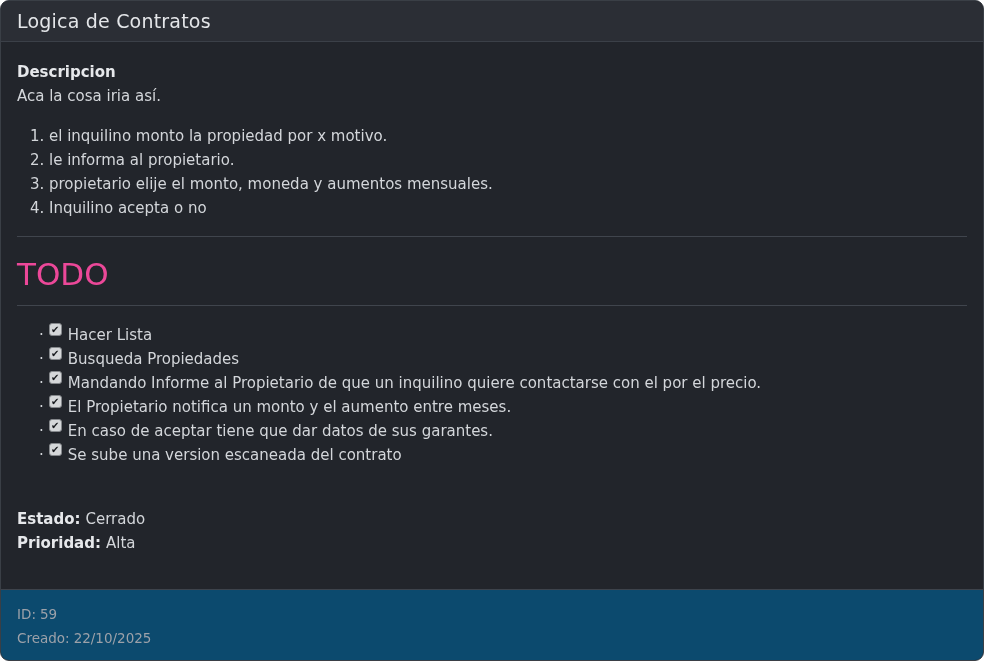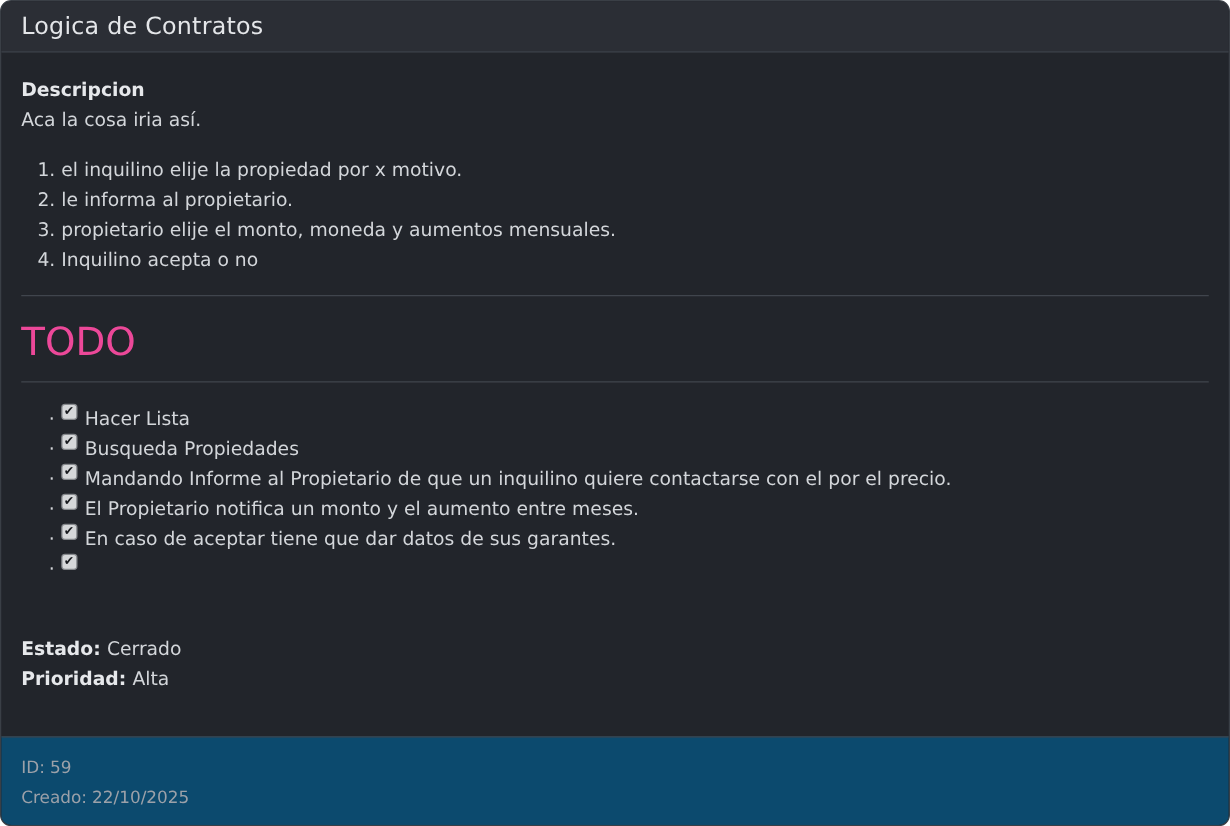--- a/index.html
+++ b/index.html
@@ -119,21 +119,21 @@
     <span class="card-title">Logica de Contratos</span>
   </div>
 
   <div class="card-body">
 
     <p class="desc-heading">Descripcion</p>
     <p class="desc-text">Aca la cosa iria así.</p>
 
     <ol class="steps">
 
-        <li><span>el inquilino elije la propiedad por x motivo.</span></li>
+        <li><span>el inquilino monto la propiedad por x motivo.</span></li>
 
         <li><span>le informa al propietario.</span></li>
 
         <li><span>propietario elije el monto, moneda y aumentos mensuales.</span></li>
 
         <li><span>Inquilino acepta o no</span></li>
       </ol>
 
     <hr class="section-divider">
 
@@ -162,20 +162,21 @@
         </li>
 
 
         <li>
           <span class="checkbox"></span>
           <span>En caso de aceptar tiene que dar datos de sus garantes.</span>
         </li>
 
         <li>
           <span class="checkbox"></span>
+          <span>Se sube una version escaneada del contrato</span>
         </li>
       </ul>
 
     <div class="meta-block">
       <p class="meta-line"><span class="meta-label">Estado:</span><span class="meta-value">Cerrado</span></p>
       <p class="meta-line"><span class="meta-label">Prioridad:</span><span class="meta-value">Alta</span></p>
     </div>
 
   </div>
 

